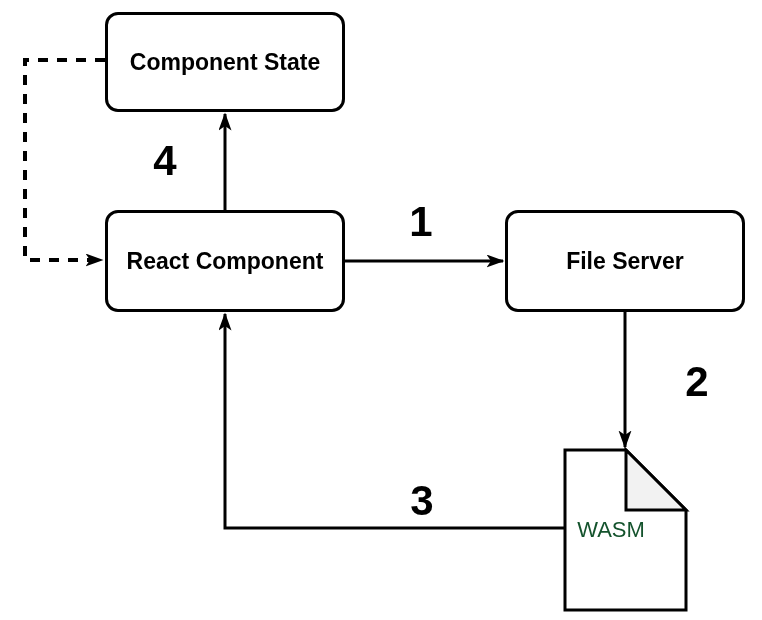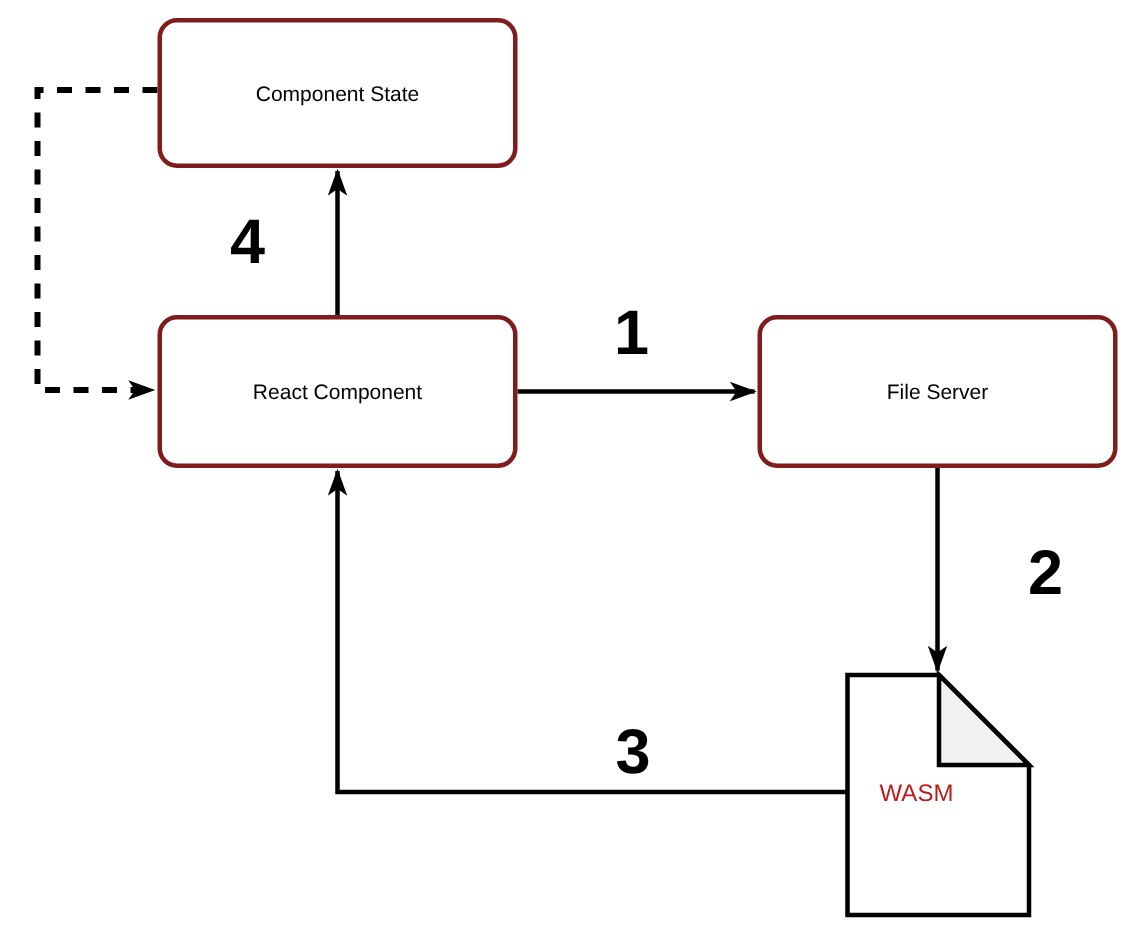--- a/index.html
+++ b/index.html
@@ -14,40 +14,41 @@
     background: #ffffff;
     overflow: hidden;
   }
   .connector-layer {
     position: absolute;
     left: 0; top: 0;
     width: 762px; height: 620px;
   }
   .node {
     position: absolute;
-    border: 3px solid #7f1d1d;
+    border: 3px solid #000000;
     border-radius: 13px;
     background: #ffffff;
     display: flex;
     align-items: center;
     justify-content: center;
-    font-size: 14px;
+    font-size: 23px;
     color: #000000;
     text-align: center;
     white-space: nowrap;
+    font-weight: bold;
   }
   .node-component-state { left: 105px; top: 12px;  width: 240px; height: 100px; }
   .node-react-component { left: 105px; top: 210px; width: 240px; height: 102px; }
   .node-file-server     { left: 505px; top: 210px; width: 240px; height: 102px; }
   .doc-label {
     position: absolute;
     left: 611px; top: 530px;
     transform: translate(-50%, -50%);
-    font-size: 16px;
-    color: #b91c1c;
+    font-size: 22px;
+    color: #14532d;
     white-space: nowrap;
   }
   .edge-label {
     position: absolute;
     transform: translate(-50%, -50%);
     font-size: 42px;
     font-weight: bold;
     color: #000000;
     line-height: 1;
     white-space: nowrap;

